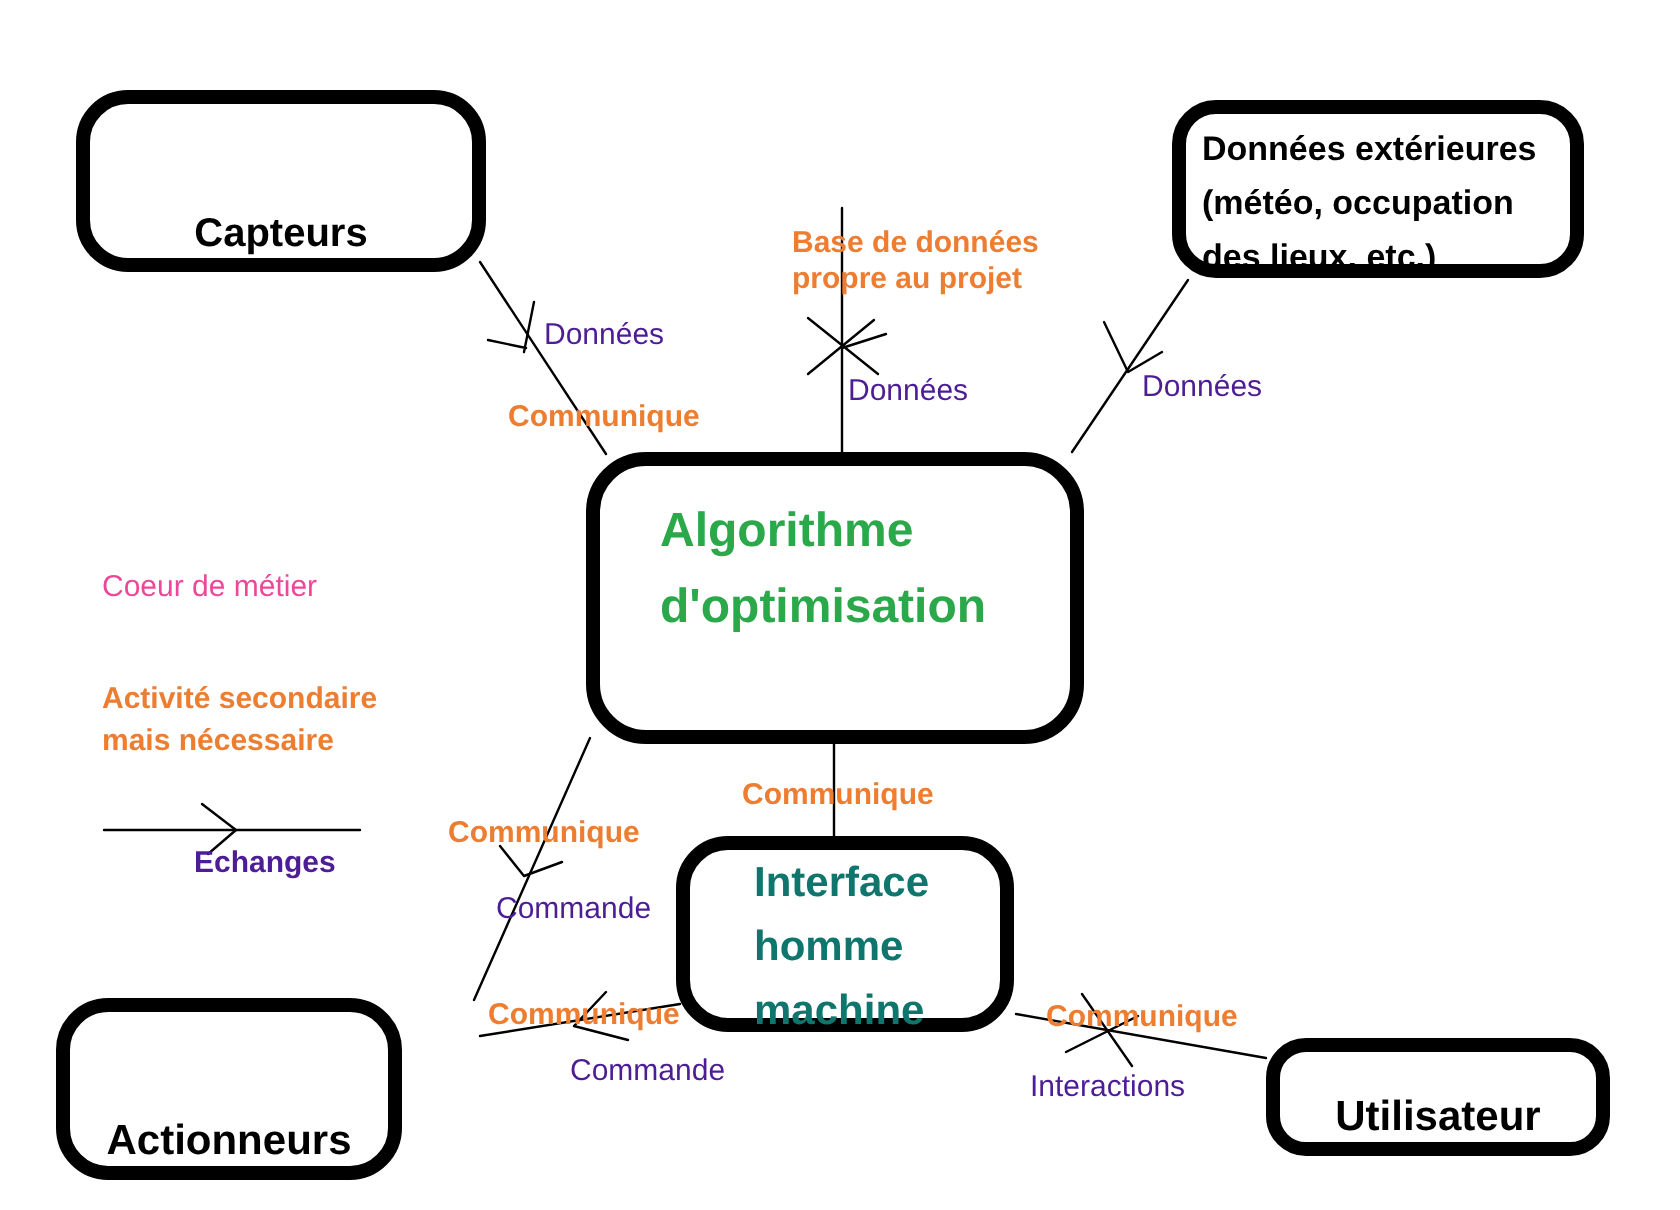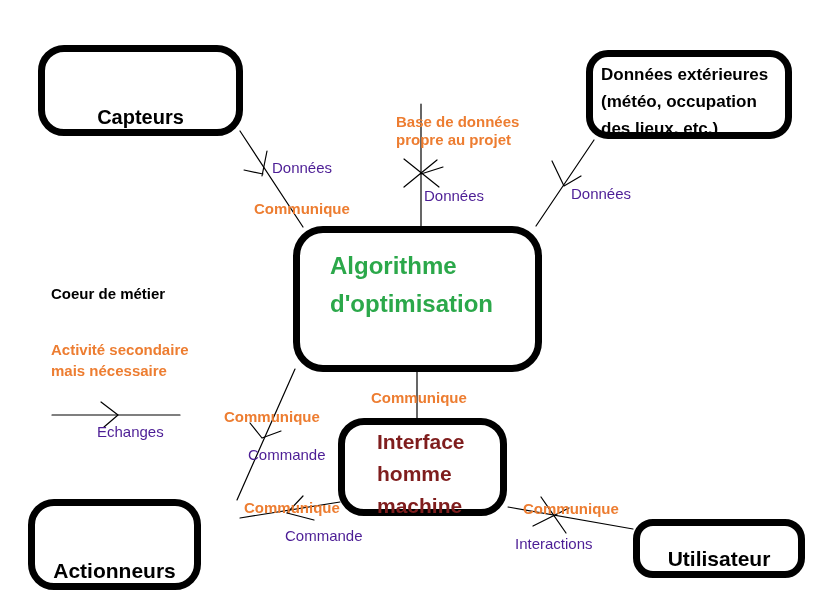--- a/index.html
+++ b/index.html
@@ -14,27 +14,27 @@
   }
   .box.center{display:flex;align-items:flex-end;justify-content:center;text-align:center;}
   #box-capteurs{left:38px;top:45px;width:205px;height:91px;font-size:20px;}
   #box-courbes{left:320px;top:8px;width:208px;height:96px;font-size:19px;
     padding:5px 0 0 12px;line-height:28px;}
   #box-donnees-ext{left:586px;top:50px;width:206px;height:89px;font-size:17px;
     padding:4px 0 0 8px;line-height:27px;border-radius:22px;}
   #box-algorithme{left:293px;top:226px;width:249px;height:146px;font-size:24px;
     padding:14px 0 0 30px;line-height:38px;color:#2BA84A;border-radius:30px;}
   #box-ihm{left:338px;top:418px;width:169px;height:98px;font-size:21px;
-    padding:1px 0 0 32px;line-height:32px;color:#7f1d1d;}
+    padding:1px 0 0 32px;line-height:32px;color:#0f766e;}
   #box-actionneurs{left:28px;top:499px;width:173px;height:91px;font-size:21px;}
   #box-utilisateur{left:633px;top:519px;width:172px;height:59px;font-size:21px;border-radius:20px;}
   .lbl{position:absolute;z-index:3;font-size:15px;color:#4c1d95;white-space:nowrap;}
   .lbl.orange{color:#ED7D31;font-weight:bold;}
-  .lbl.green{color:#000000;font-weight:bold;}
-  .lbl.boldblk{font-weight:normal;}
+  .lbl.green{color:#ec4899;font-weight:normal;}
+  .lbl.boldblk{font-weight:bold;}
   .lbl.twoline{line-height:18px;white-space:normal;}
   #lbl-secondary{line-height:21px;}
 </style>
 </head>
 <body>
 
 <div class="canvas">
 
   <svg class="wires" width="840" height="605" viewBox="0 0 840 605" fill="none" stroke="#000" stroke-width="1.2" stroke-linecap="round">
 

